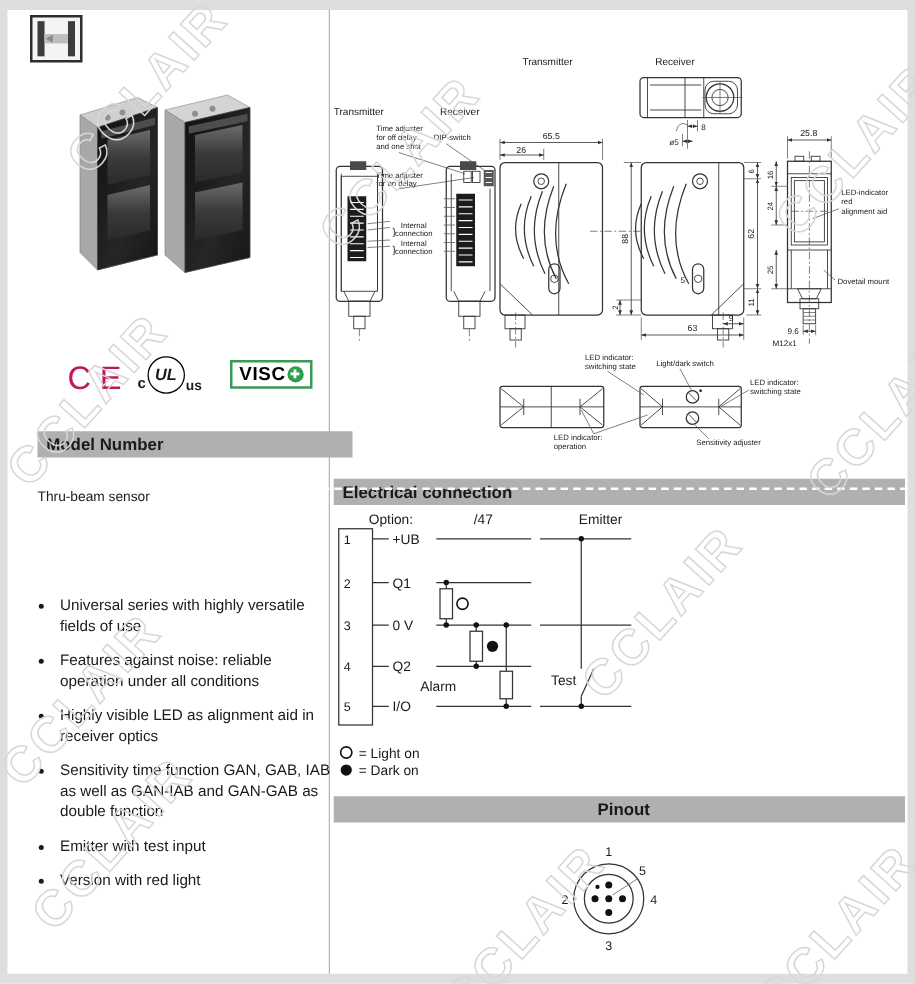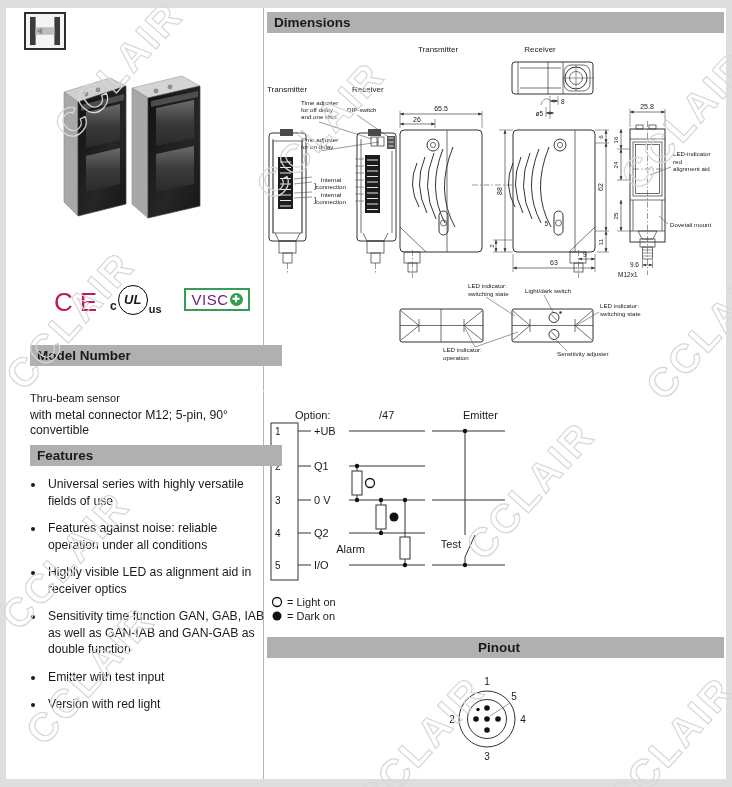--- a/index.html
+++ b/index.html
@@ -36,21 +36,21 @@
     display:inline-flex;width:30px;height:30px;border:1px solid #000000;border-radius:50%;
     align-items:center;justify-content:center;box-sizing:border-box;
   }
   .ul-t{font-size:13px;font-weight:bold;font-style:italic;transform:translateY(-1px);}
   .ul-us{font-size:11px;font-weight:bold;margin-left:1px;margin-bottom:0;}
   .visco{
     position:absolute;left:178px;top:3px;width:66px;height:23px;
     border:2px solid #3a9b57;box-sizing:border-box;background:#fff;
     display:flex;align-items:center;justify-content:center;gap:1px;
   }
-  .visco-text{font-size:15px;font-weight:normal;letter-spacing:0.5px;color:#701a75;}
+  .visco-text{font-size:15px;font-weight:bold;letter-spacing:0.5px;color:#000000;}
   .visco-dot{
     width:13px;height:13px;border-radius:50%;background:#2e9e4f;color:#fff;
     font-size:9px;line-height:13px;text-align:center;font-weight:bold;
   }
   .model-num{position:absolute;left:24px;top:363px;width:230px;font-size:13.2px;font-weight:bold;}
   .model-type{position:absolute;left:24px;top:384px;font-size:11px;}
   .model-desc{position:absolute;left:24px;top:400px;width:218px;font-size:12.2px;line-height:15px;}
   .features{
     position:absolute;left:24px;top:468px;width:222px;margin:0;
     padding-left:15px;font-size:12.2px;line-height:16.5px;
@@ -140,33 +140,30 @@
       <span class="ul-us">us</span>
     </div>
     <div class="visco">
       <span class="visco-text">VISC</span>
       <span class="visco-dot">✚</span>
     </div>
   </div>
 
   <div class="bar" style="top:337px;">Model Number</div>
   <div class="model-type">Thru-beam sensor</div>
-  <div class="model-desc">with metal connector M12; 5-pin, 90° convertible</div>
-
-  <div class="bar" style="top:437px;">Features</div>
+
   <ul class="features">
     <li>Universal series with highly versatile fields of use</li>
     <li>Features against noise: reliable operation under all conditions</li>
     <li>Highly visible LED as alignment aid in receiver optics</li>
     <li>Sensitivity time function GAN, GAB, IAB as well as GAN-IAB and GAN-GAB as double function</li>
     <li>Emitter with test input</li>
     <li>Version with red light</li>
   </ul>
 
-  <div class="bar rbar" style="top:4px;">Dimensions</div>
 
   <svg class="abs" style="left:261px;top:27px;" width="457" height="348" viewBox="0 0 457 348">
     <defs>
       <marker id="ar" viewBox="0 0 10 10" refX="9" refY="5" markerWidth="6" markerHeight="6" orient="auto-start-reverse">
         <path d="M0,1.5 L9,5 L0,8.5 z" fill="#333"></path>
       </marker>
       <g id="arcset" class="ln" stroke-width="1.6">
         <path d="M150,128 q-10,22 2,44"></path>
         <path d="M158,122 q-12,28 2,56"></path>
         <path d="M167,118 q-14,34 2,66"></path>
@@ -443,20 +440,21 @@
       <line class="thin" x1="332" y1="277" x2="310" y2="290"></line>
       <text class="t6" x="176" y="317">LED indicator:</text>
       <text class="t6" x="176" y="324.5">operation</text>
       <line class="thin" x1="208" y1="312" x2="198" y2="293"></line>
       <line class="thin" x1="208" y1="312" x2="251" y2="297"></line>
       <text class="t6" x="290" y="321">Sensitivity adjuster</text>
       <line class="thin" x1="300" y1="316" x2="289" y2="305"></line>
     </g>
   </svg>
 
+  <div class="bar rbar" style="top:375px;">Electrical connection</div>
   <div class="perforation"></div>
 
   <svg class="abs" style="left:261px;top:397px;" width="457" height="225" viewBox="0 0 457 225">
     <text class="t11" x="28" y="14">Option:</text>
     <text class="t11" x="112" y="14">/47</text>
     <text class="t11" x="196" y="14">Emitter</text>
 
     <rect class="ln" x="4" y="18" width="27" height="157" stroke-width="1.4"></rect>
 
     <g class="ln" stroke-width="1.2">

